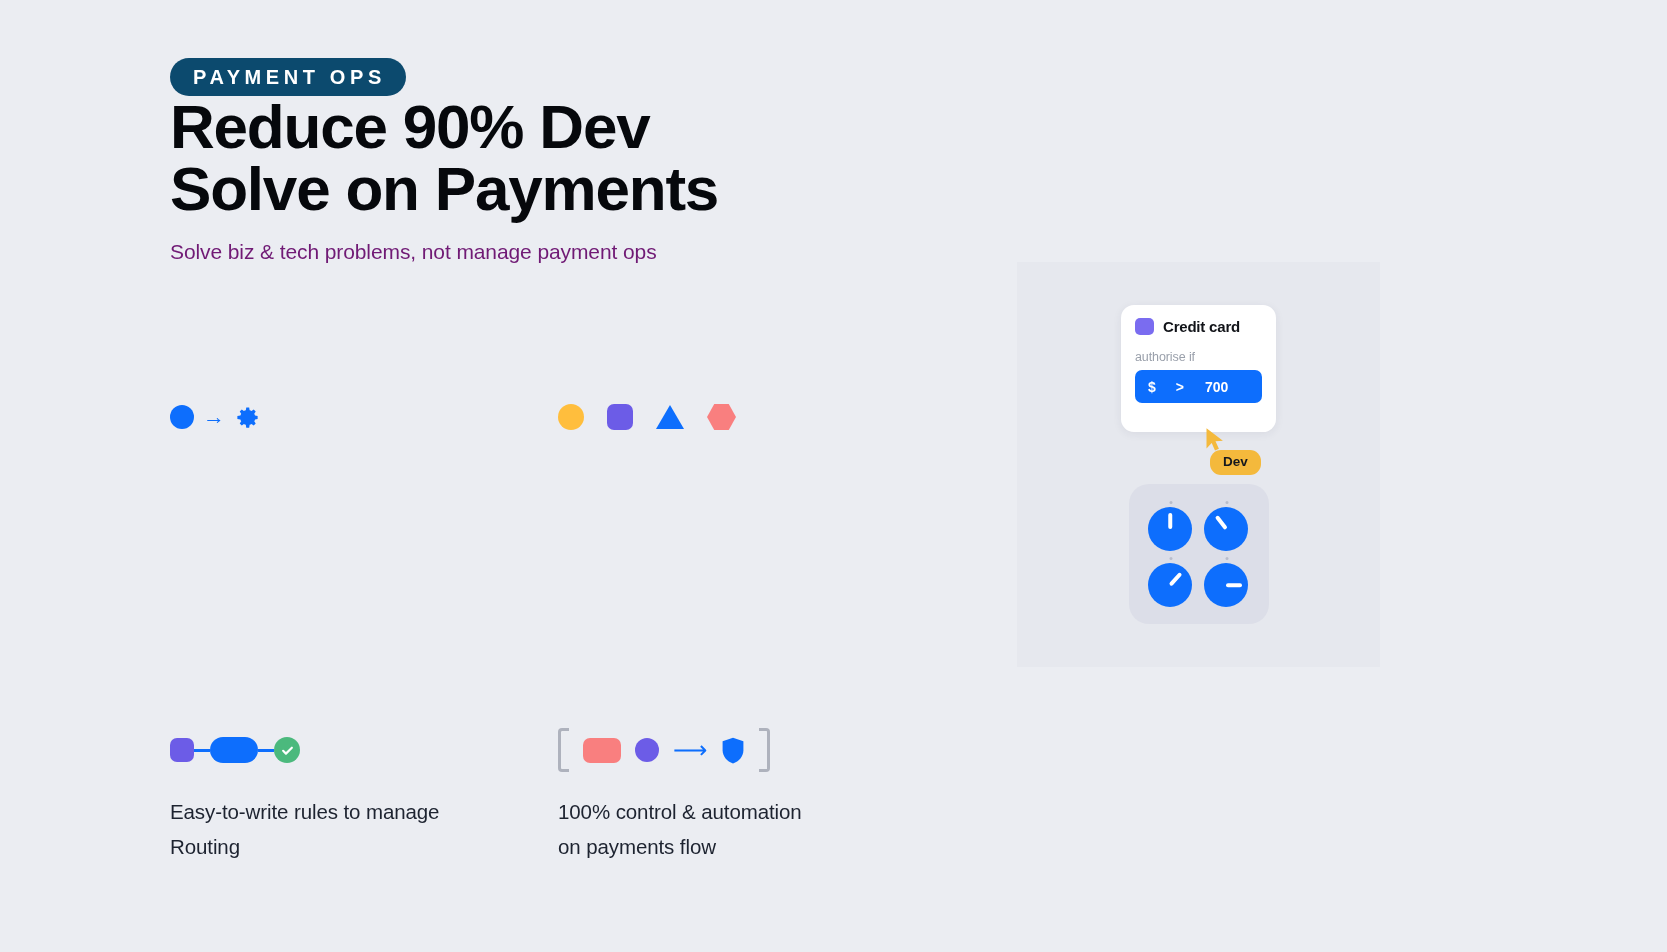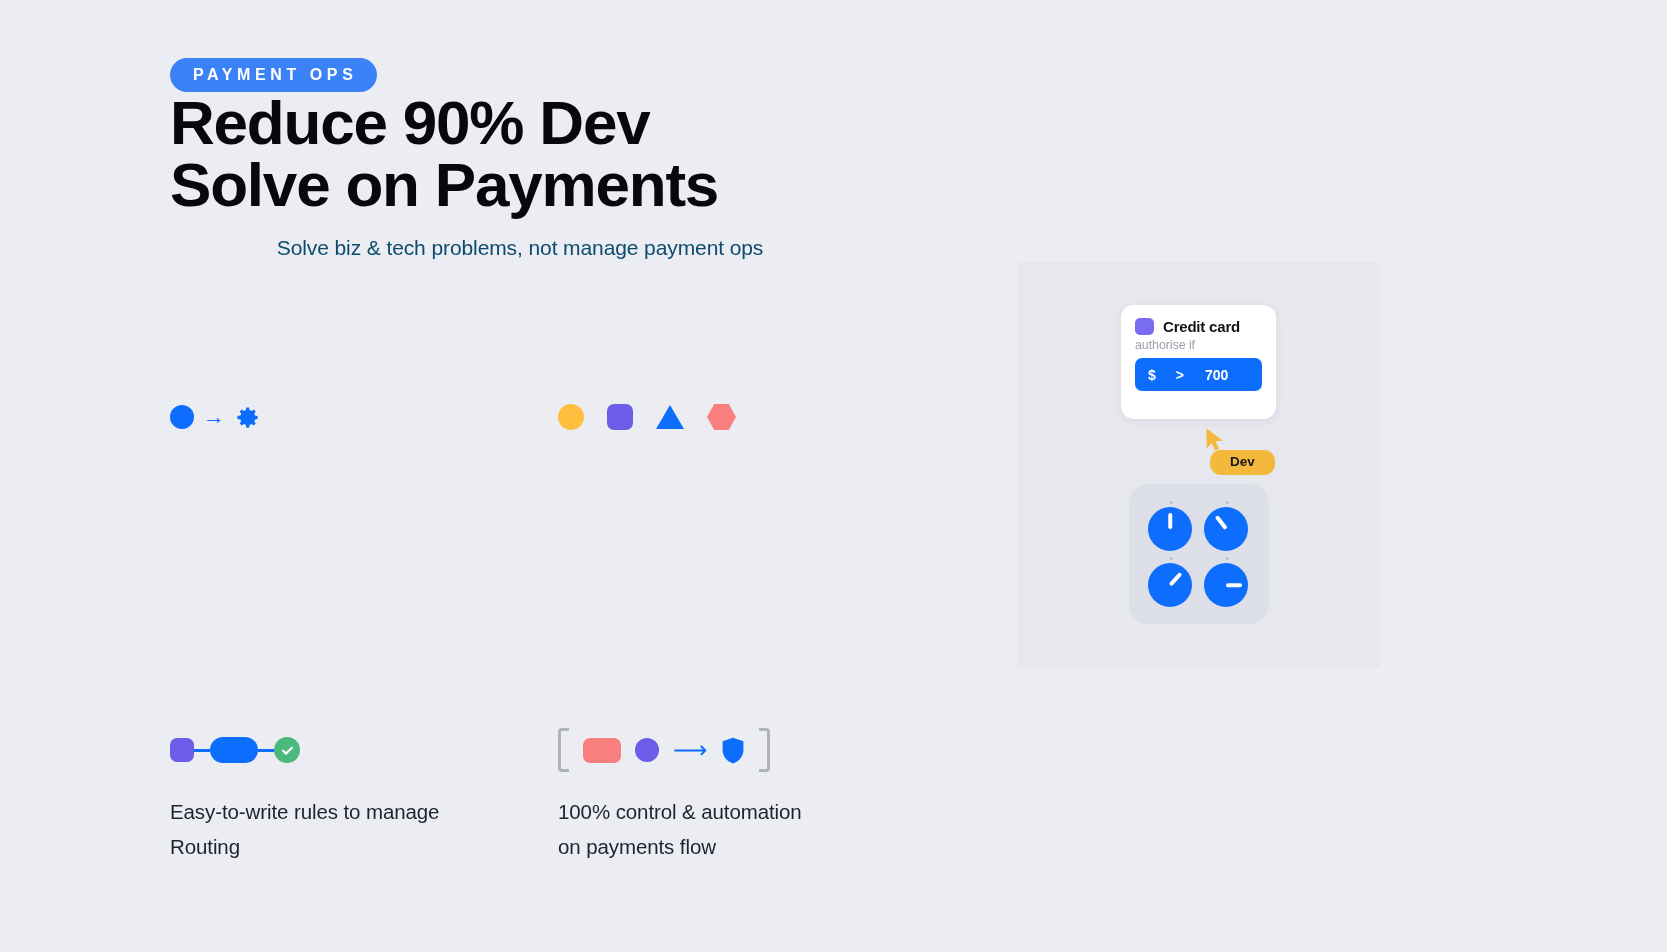--- a/index.html
+++ b/index.html
@@ -22,46 +22,45 @@
   
   .left-col {
     position: absolute;
     left: 170px;
     top: 58px;
     width: 700px;
   }
 
   .eyebrow {
     display: inline-block;
-    background: #3b82f6;
+    background: #0c4a6e;
     color: #ffffff;
-    font-size: 16px;
+    font-size: 20px;
     font-weight: bold;
     letter-spacing: 4.6px;
     padding: 9px 20px 9px 23px;
     border-radius: 22px;
     line-height: 1;
   }
 
   .headline {
     font-size: 62px;
     line-height: 1.0;
     font-weight: bold;
     color: #06080c;
     letter-spacing: -1.2px;
     max-width: 600px;
   }
 
   .subhead {
     margin-top: 20px;
     font-size: 21px;
-    color: #0c4a6e;
+    color: #701a75;
     font-weight: normal;
     letter-spacing: -0.1px;
-    text-align: center;
   }
 
   
   .features {
     position: absolute;
     left: 170px;
     top: 395px;
     width: 700px;
   }
 
@@ -161,36 +160,36 @@
     width: 363px;
     height: 405px;
     background: #e6e8ee;
   }
 
   .rule-card {
     position: absolute;
     left: 104px;
     top: 43px;
     width: 155px;
-    height: 114px;
+    height: 127px;
     background: #ffffff;
     border-radius: 13px;
     box-shadow: 0 2px 10px rgba(40,45,70,0.07);
     padding: 13px 14px 0 14px;
   }
 
   .card-head { display: flex; align-items: center; gap: 9px; }
   .card-chip {
     width: 19px; height: 17px; border-radius: 5px; background: #7a6cf0;
   }
   .card-title {
     font-size: 15px; font-weight: bold; color: #111318; letter-spacing: -0.2px;
   }
   .card-sub {
-    margin-top: 3px;
+    margin-top: 15px;
     font-size: 12.5px; color: #9aa0ab; letter-spacing: -0.1px;
   }
   .cond-pill {
     margin-top: 6px;
     height: 33px;
     background: #0d6efd;
     border-radius: 7px;
     display: flex;
     align-items: center;
     color: #ffffff;
@@ -211,21 +210,21 @@
 
   .dev-badge {
     position: absolute;
     left: 193px;
     top: 188px;
     background: #f4b93c;
     color: #15181e;
     font-size: 13.5px;
     font-weight: bold;
     border-radius: 11px;
-    padding: 4px 20px;
+    padding: 4px 13px;
     line-height: 1.25;
   }
 
   
   .knob-panel {
     position: absolute;
     left: 112px;
     top: 222px;
     width: 140px;
     height: 140px;

